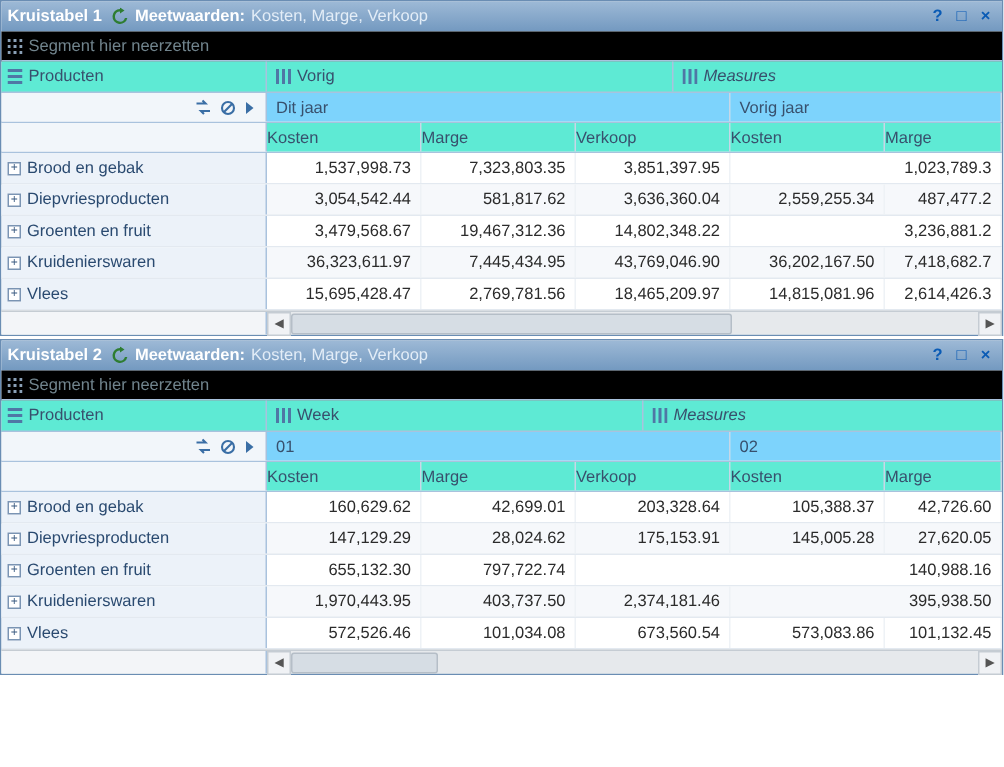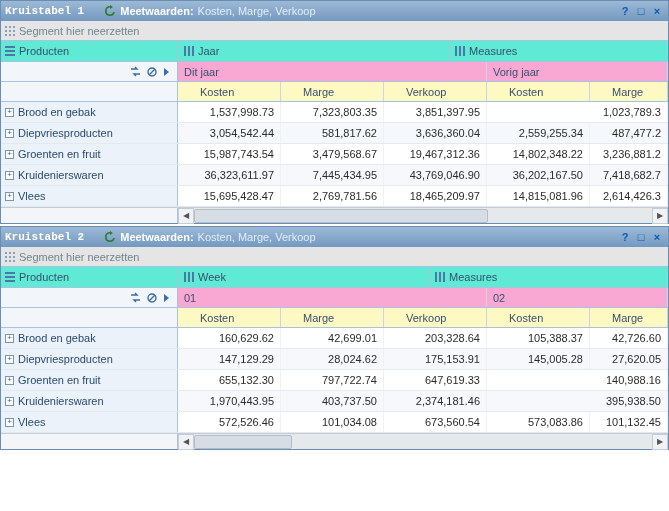--- a/index.html
+++ b/index.html
@@ -22,41 +22,40 @@
     display: flex;
     align-items: center;
     padding: 0 4px;
     font-weight: bold;
   }
   .title-bar .title-icon {
     margin-right: 4px;
     display: inline-flex;
   }
   .title-bar .title-label {
-    margin-right: 20px;
-    font-family: Liberation Mono, monospace;
+    margin-right: 6px;
   }
   .title-bar .meet-label {
     color: #fff;
     font-weight: bold;
     margin-right: 4px;
   }
   .title-bar .meet-vals {
     color: #e3edf7;
     font-weight: normal;
   }
   .title-bar .spacer { flex: 1; }
   .title-bar .win-btn {
     width: 14px; height: 14px;
     display: inline-flex; align-items:center; justify-content:center;
     color:#0a5bb5; cursor:pointer; font-weight:bold;
     margin-left:2px;
   }
   .segment-bar {
-    background: #e5e5e5;
+    background: #000000;
     border-bottom: 1px solid #a9c2dd;
     height: 20px;
     display: flex;
     align-items: center;
     padding: 0 4px;
     color: #71848d;
   }
   .segment-bar .drag-icon {
     margin-right:4px;
     display:inline-flex;
@@ -80,20 +79,21 @@
     align-items:center;
   }
   .axis-btn {
     display:flex; align-items:center; padding:0 6px;
     height:100%;
     gap:4px;
     color:#38506d;
   }
   .axis-btn.measures {
     border-left:1px solid #a9c2dd;
+    font-style:italic;
   }
   .tool-row {
     display:flex;
     height:20px;
     border-bottom:1px solid #a9c2dd;
   }
   .tool-row .rowhdr {
     width:177px;
     border-right:1px solid #a9c2dd;
     display:flex; align-items:center; justify-content:flex-end;
@@ -101,38 +101,38 @@
     background:#f2f6fa;
     color:#3a5a80;
   }
   .tool-row .year-cell {
     flex:1; display:flex;
   }
   .year-group {
     display:flex; align-items:center;
     padding:0 6px;
     border-right:1px solid #c8d6e6;
-    background:#f9a8d4;
+    background:#7dd3fc;
     color:#38506d;
   }
   .hdr-row {
     display:flex;
     height:20px;
     border-bottom:1px solid #a9c2dd;
   }
   .hdr-row .rowhdr {
     width:177px;
     border-right:1px solid #a9c2dd;
     background:#f2f6fa;
   }
   .col-hdr {
     display:flex; align-items:center;
-    padding:0 22px;
+    padding:0 0;
     border-right:1px solid #c8d6e6;
-    background:#fef9c3;
+    background:#5eead4;
     color:#38506d;
   }
   .data-row {
     display:flex;
     height:21px;
     border-bottom:1px solid #e3e9f0;
   }
   .data-row .rowhdr {
     width:177px;
     border-right:1px solid #a9c2dd;
@@ -245,21 +245,21 @@
     </div>
     <div class="right-cell">
       <div class="axis-btn" style="width:270px">
         <span class="tool-ico">
             <svg width="10" height="10">
               <rect x="0" y="0" width="2" height="10" fill="#4f77a5"></rect>
               <rect x="4" y="0" width="2" height="10" fill="#4f77a5"></rect>
               <rect x="8" y="0" width="2" height="10" fill="#4f77a5"></rect>
             </svg>
           </span>
-        <span>Jaar</span>
+        <span>Vorig</span>
       </div>
       <div class="axis-btn measures" style="flex:1">
         <span class="tool-ico">
             <svg width="10" height="10">
               <rect x="0" y="0" width="2" height="10" fill="#4f77a5"></rect>
               <rect x="4" y="0" width="2" height="10" fill="#4f77a5"></rect>
               <rect x="8" y="0" width="2" height="10" fill="#4f77a5"></rect>
             </svg>
           </span>
         <span>Measures</span>
@@ -332,21 +332,20 @@
         <div class="data-cell col-w">581,817.62</div>
         <div class="data-cell col-w">3,636,360.04</div>
         <div class="data-cell col-w">2,559,255.34</div>
         <div class="data-cell" style="flex: 1 1 0%;">487,477.2</div>
       </div>
       <div class="data-row">
         <div class="rowhdr">
           <span class="plus">+</span>
           <span>Groenten en fruit</span>
         </div>
-        <div class="data-cell col-w">15,987,743.54</div>
         <div class="data-cell col-w">3,479,568.67</div>
         <div class="data-cell col-w">19,467,312.36</div>
         <div class="data-cell col-w">14,802,348.22</div>
         <div class="data-cell" style="flex: 1 1 0%;">3,236,881.2</div>
       </div>
       <div class="data-row alt">
         <div class="rowhdr">
           <span class="plus">+</span>
           <span>Kruidenierswaren</span>
         </div>
@@ -515,21 +514,20 @@
         <div class="data-cell col-w">145,005.28</div>
         <div class="data-cell" style="flex: 1 1 0%;">27,620.05</div>
       </div>
       <div class="data-row">
         <div class="rowhdr">
           <span class="plus">+</span>
           <span>Groenten en fruit</span>
         </div>
         <div class="data-cell col-w">655,132.30</div>
         <div class="data-cell col-w">797,722.74</div>
-        <div class="data-cell col-w">647,619.33</div>
         <div class="data-cell" style="flex: 1 1 0%;">140,988.16</div>
       </div>
       <div class="data-row alt">
         <div class="rowhdr">
           <span class="plus">+</span>
           <span>Kruidenierswaren</span>
         </div>
         <div class="data-cell col-w">1,970,443.95</div>
         <div class="data-cell col-w">403,737.50</div>
         <div class="data-cell col-w">2,374,181.46</div>

